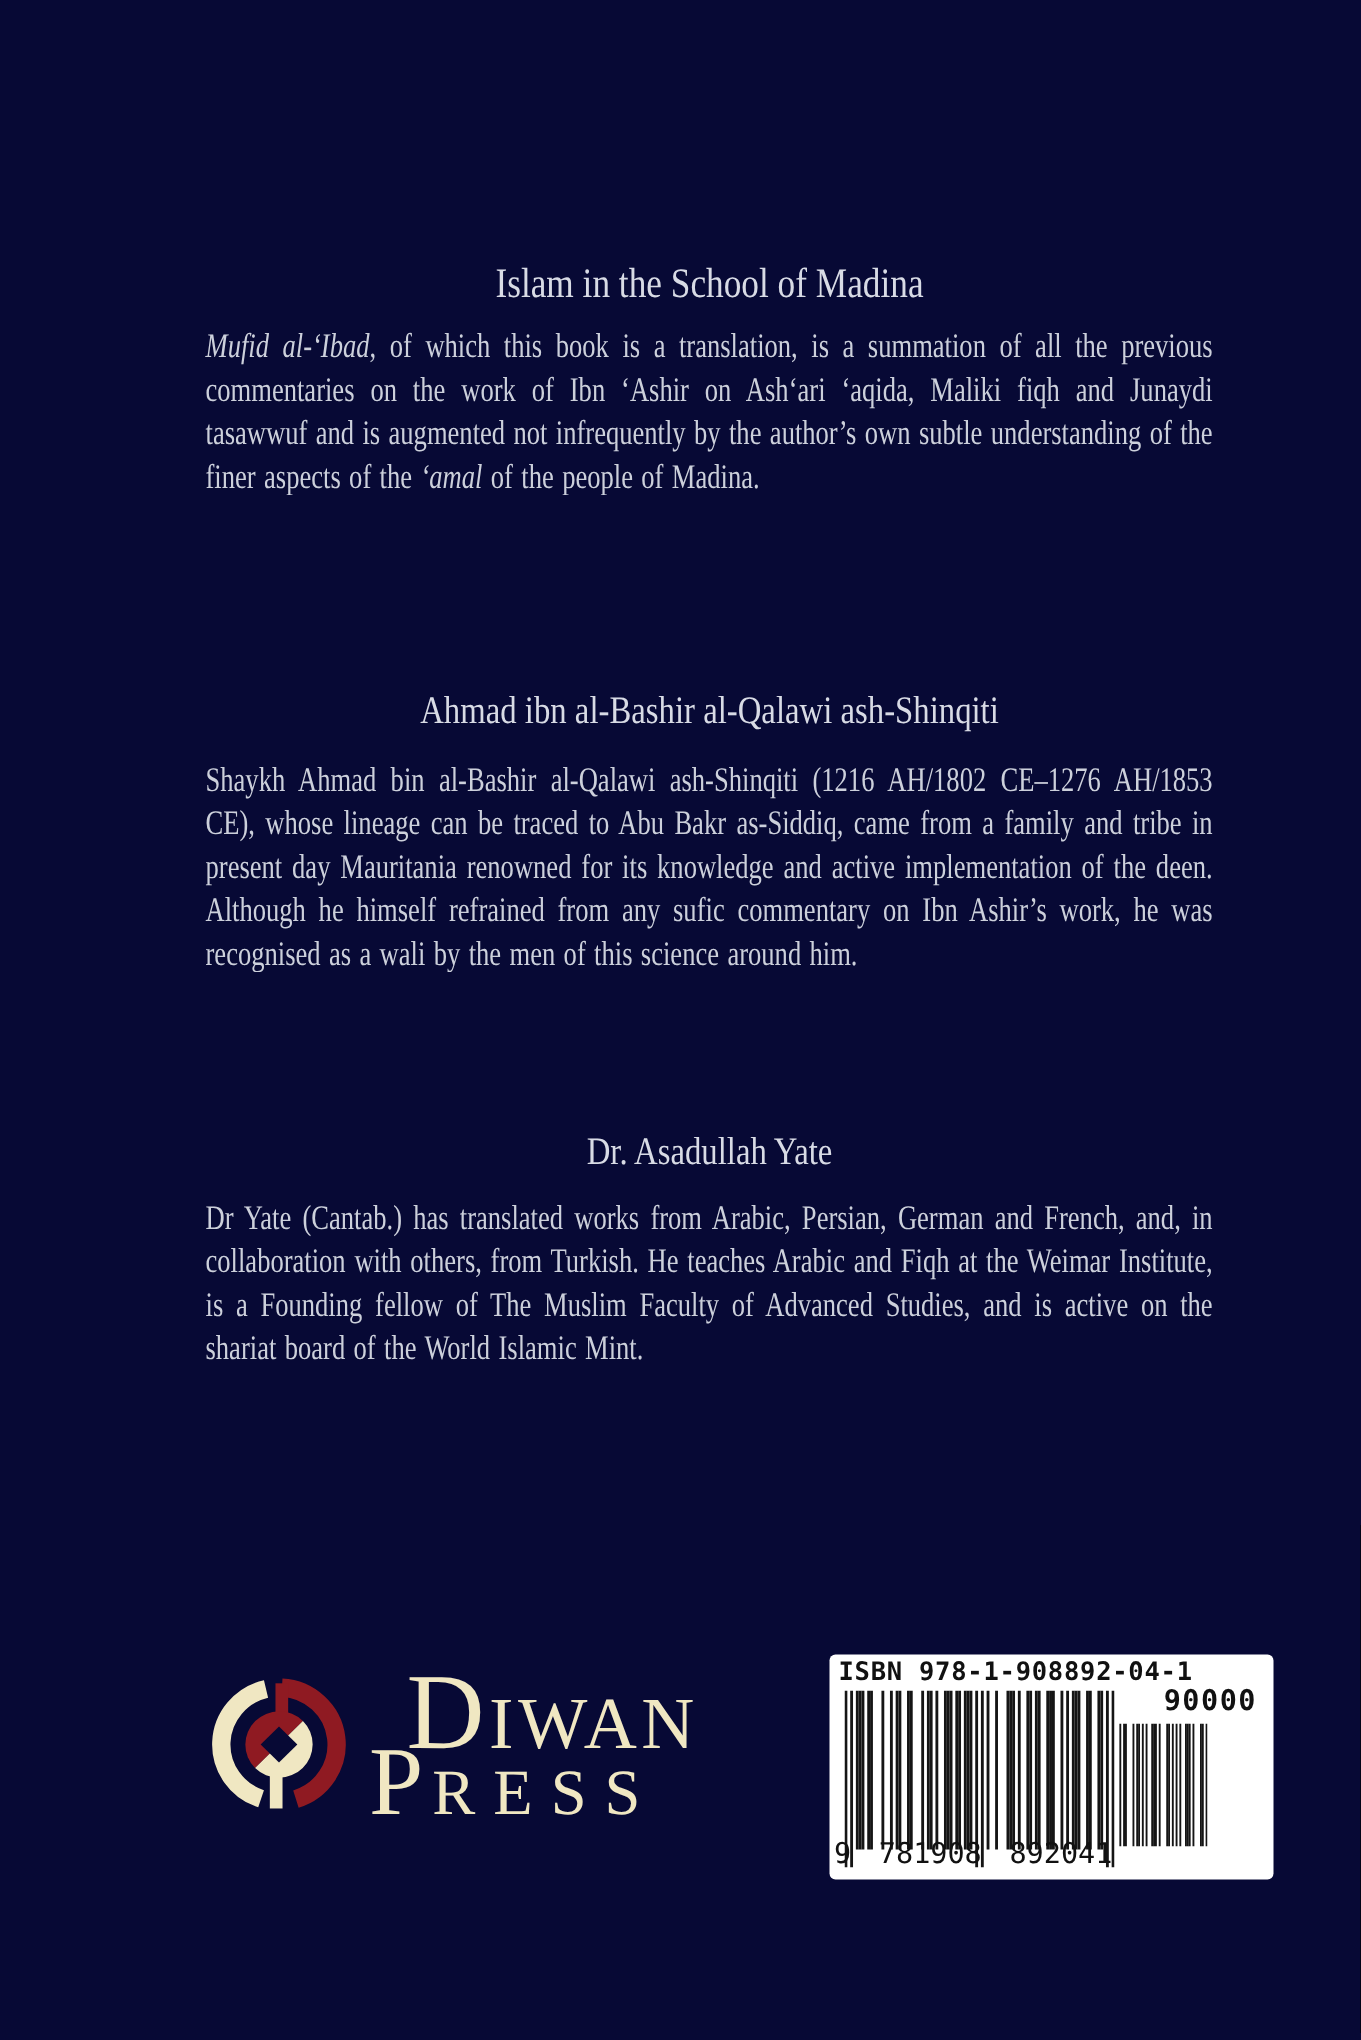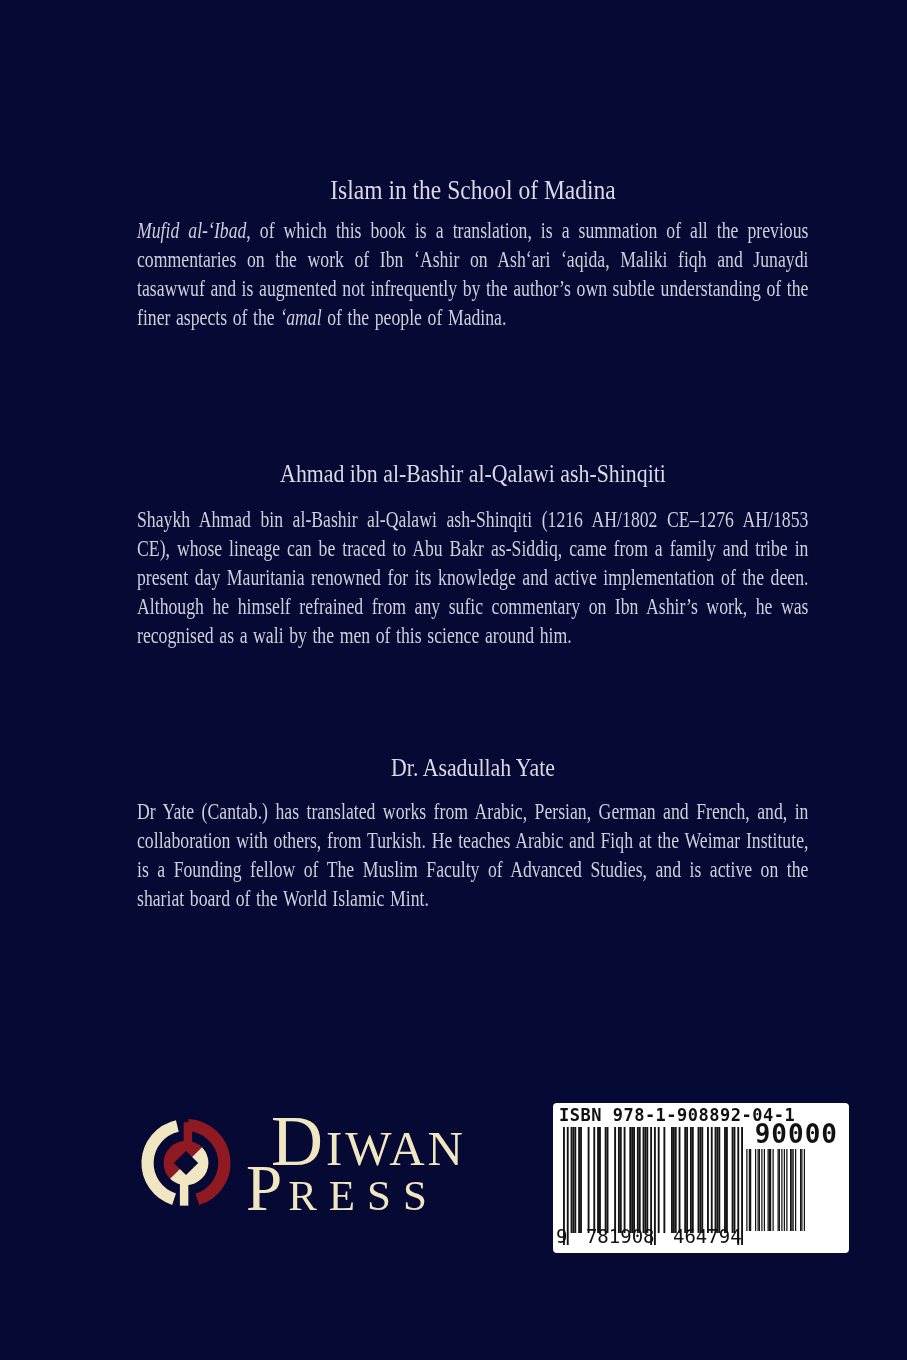--- a/index.html
+++ b/index.html
@@ -66,21 +66,21 @@
   }
   .ean13{position:absolute;left:10px;top:24px;width:180px;height:118px;}
   .ean13 rect,.ean5 rect{fill:#151515;}
   .bc-digits{
     position:absolute;left:3px;top:122px;
     font-size:19px;line-height:22px;letter-spacing:0px;word-spacing:7px;
     white-space:nowrap;background:transparent;
   }
   .price-code{
     position:absolute;right:11px;top:20px;
-    font-size:26px;line-height:22px;font-weight:bold;letter-spacing:1px;padding-left:13px;
+    font-size:19px;line-height:22px;font-weight:bold;letter-spacing:1px;padding-left:13px;
   }
   .ean5{position:absolute;left:192px;top:46px;width:60px;height:82px;}
 </style>
 </head>
 <body>
 
 <div class="cover">
 
   <h1 class="hd title">Islam in the School of Madina</h1>
 
@@ -157,21 +157,21 @@
         <rect x="80" y="0" width="1" height="106"></rect>
         <rect x="81" y="0" width="1" height="106"></rect>
         <rect x="82" y="0" width="1" height="106"></rect>
         <rect x="85" y="0" width="1" height="106"></rect>
         <rect x="86" y="0" width="1" height="106"></rect>
         <rect x="89" y="0" width="1" height="106"></rect>
         <rect x="90" y="0" width="1" height="106"></rect>
         <rect x="92" y="0" width="1" height="118"></rect>
         <rect x="94" y="0" width="1" height="118"></rect>
       </svg>
-    <div class="bc-digits">9 781908 464794</div>
+    <div class="bc-digits">9 781908 892041</div>
     <div class="price-code">90000</div>
     <svg class="ean5" id="ean5" viewBox="0 0 48 82" preserveAspectRatio="none" aria-hidden="true">
         <rect x="1" y="0" width="1" height="82"></rect>
         <rect x="3" y="0" width="1" height="82"></rect>
         <rect x="4" y="0" width="1" height="82"></rect>
         <rect x="8" y="0" width="1" height="82"></rect>
         <rect x="10" y="0" width="1" height="82"></rect>
         <rect x="11" y="0" width="1" height="82"></rect>
         <rect x="13" y="0" width="1" height="82"></rect>
         <rect x="15" y="0" width="1" height="82"></rect>

